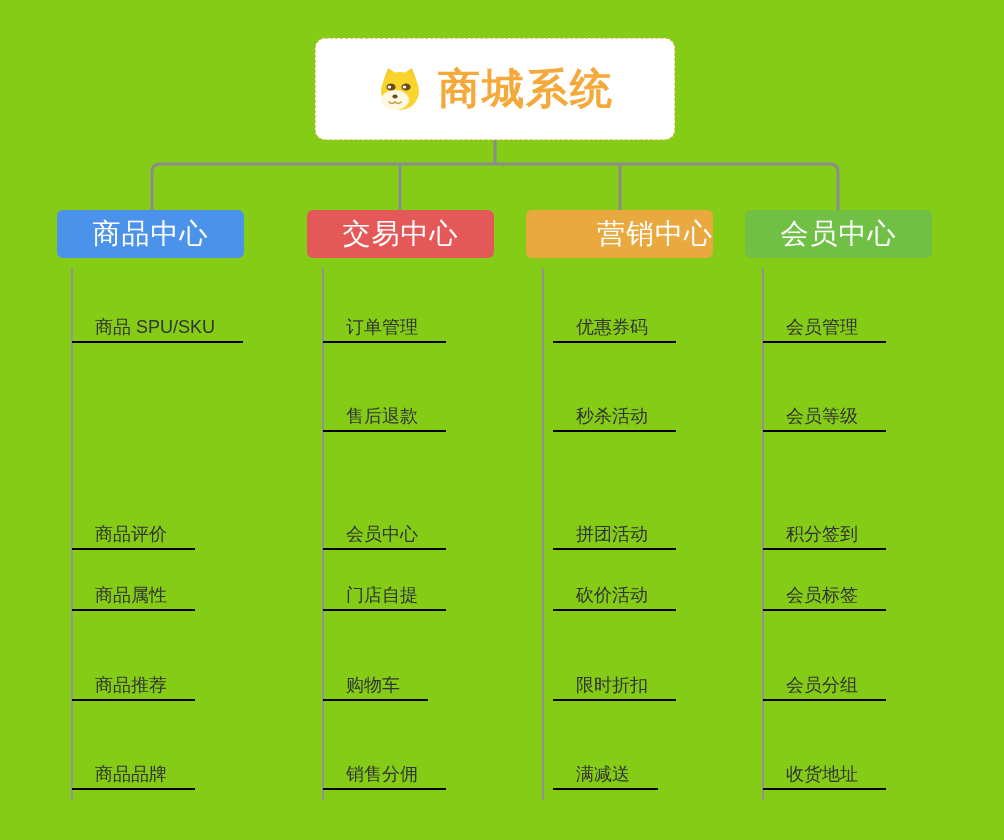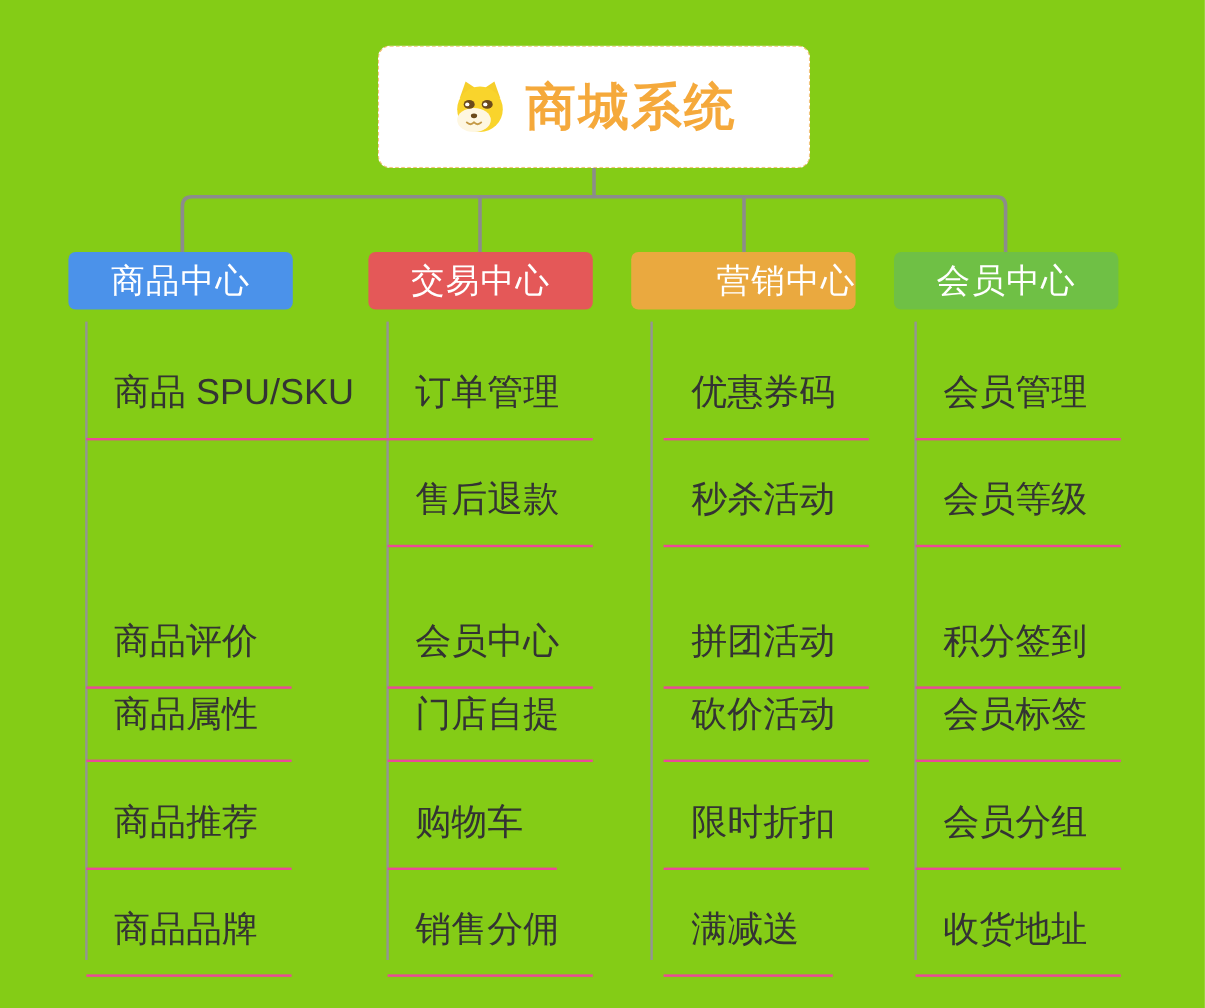--- a/index.html
+++ b/index.html
@@ -21,23 +21,23 @@
   .branch-node{
     position:absolute;top:210px;width:187px;height:48px;border-radius:6px;
     display:flex;align-items:center;justify-content:center;
     color:#FFFFFF;font-size:28px;letter-spacing:1px;
   }
   .b0{left:57px;} .b1{left:307px;} .b2{left:526px;justify-content:flex-end;} .b3{left:745px;}
   .vline{position:absolute;top:268px;width:2px;height:532px;background:#949494;}
   .v0{left:71px;} .v1{left:322px;} .v2{left:542px;} .v3{left:762px;}
   .leaf-node{
     position:absolute;
-    font-size:30px;line-height:27px;color:#333333;
-    padding:0 28px 24px 23px;
-    border-bottom:2px solid #ec4899;
+    font-size:18px;line-height:27px;color:#333333;
+    padding:0 28px 0 23px;
+    border-bottom:2px solid #000000;
     white-space:nowrap;
   }
   .c0{left:72px;} .c1{left:323px;} .c2{left:543px;margin-left:10px;} .c3{left:763px;}
   .r0{top:314px;} .r1{top:403px;} .r2{top:521px;} .r3{top:582px;} .r4{top:672px;} .r5{top:761px;}
 </style>
 </head>
 <body>
 
 <div class="canvas">
 

